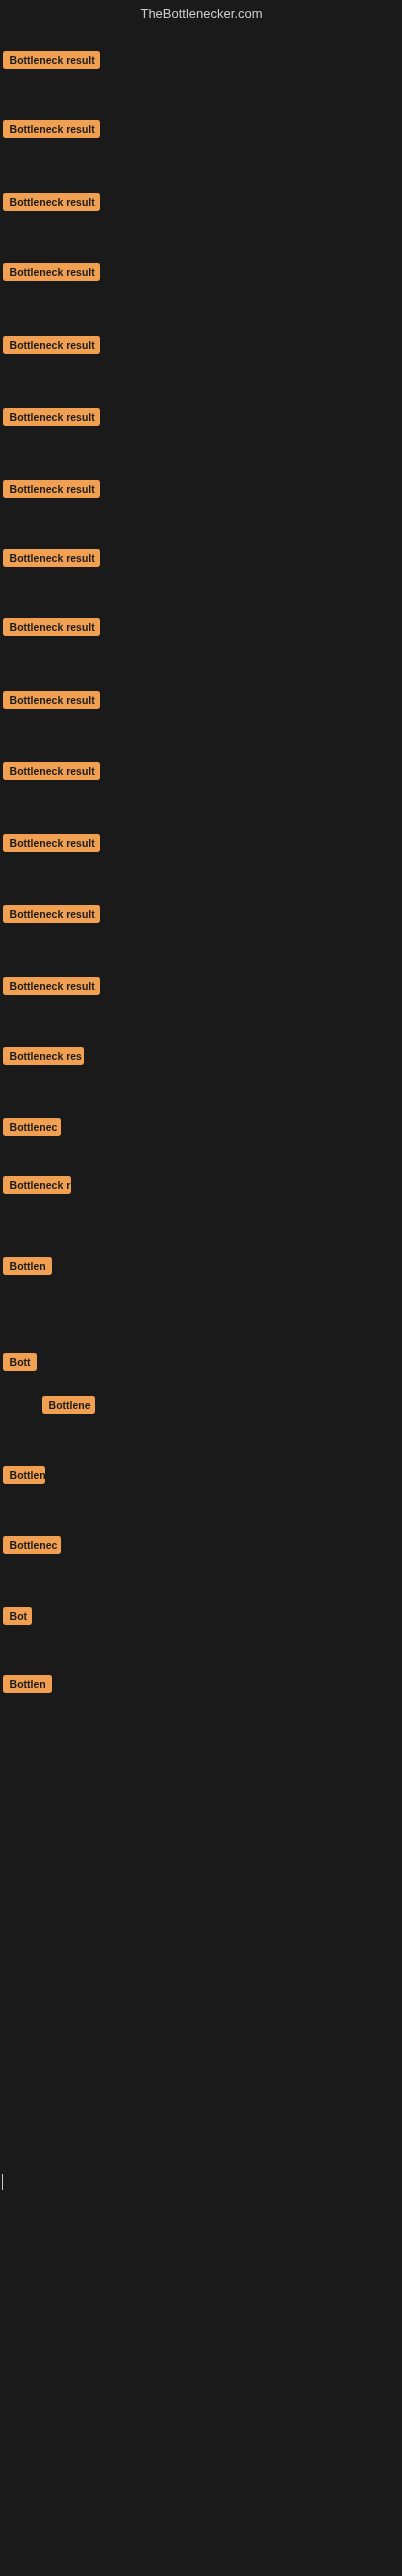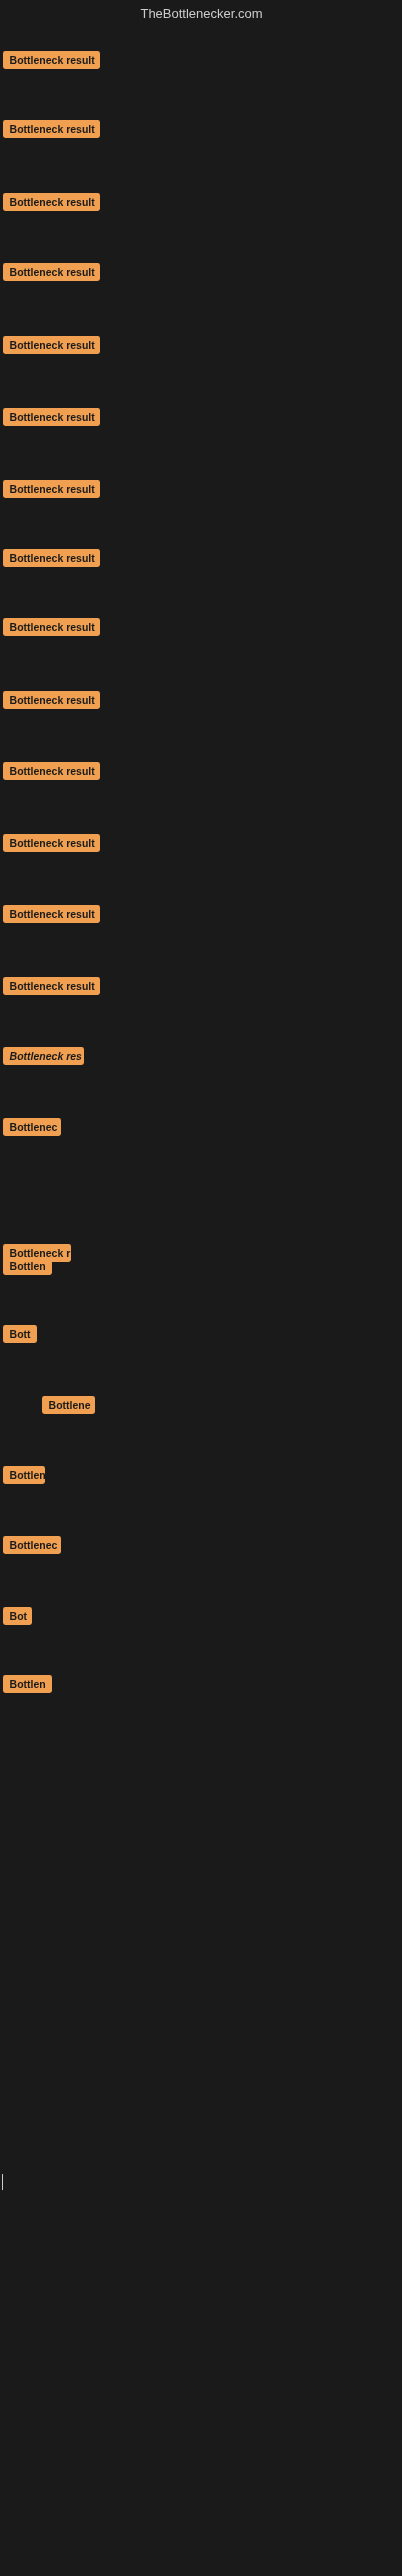--- a/index.html
+++ b/index.html
@@ -61,25 +61,25 @@
     <div class="result-row" style="position: absolute; top: 331px; left: 1.6px;"><span class="bottleneck-badge" style="max-width: 97px;">Bottleneck result</span></div>
     <div class="result-row" style="position: absolute; top: 403px; left: 1.6px;"><span class="bottleneck-badge" style="max-width: 97px;">Bottleneck result</span></div>
     <div class="result-row" style="position: absolute; top: 475px; left: 1.6px;"><span class="bottleneck-badge" style="max-width: 97px;">Bottleneck result</span></div>
     <div class="result-row" style="position: absolute; top: 544px; left: 1.6px;"><span class="bottleneck-badge" style="max-width: 97px;">Bottleneck result</span></div>
     <div class="result-row" style="position: absolute; top: 613px; left: 1.6px;"><span class="bottleneck-badge" style="max-width: 97px;">Bottleneck result</span></div>
     <div class="result-row" style="position: absolute; top: 686px; left: 1.6px;"><span class="bottleneck-badge" style="max-width: 97px;">Bottleneck result</span></div>
     <div class="result-row" style="position: absolute; top: 757px; left: 1.6px;"><span class="bottleneck-badge" style="max-width: 97px;">Bottleneck result</span></div>
     <div class="result-row" style="position: absolute; top: 829px; left: 1.6px;"><span class="bottleneck-badge" style="max-width: 97px;">Bottleneck result</span></div>
     <div class="result-row" style="position: absolute; top: 900px; left: 1.6px;"><span class="bottleneck-badge" style="max-width: 97px;">Bottleneck result</span></div>
     <div class="result-row" style="position: absolute; top: 972px; left: 1.6px;"><span class="bottleneck-badge" style="max-width: 97px;">Bottleneck result</span></div>
-    <div class="result-row" style="position: absolute; top: 1042px; left: 1.6px;"><span class="bottleneck-badge" style="max-width: 81px; font-style: italic;">Bottleneck res</span></div>
+    <div class="result-row" style="position: absolute; top: 1042px; left: 1.6px;"><span class="bottleneck-badge" style="max-width: 81px;">Bottleneck res</span></div>
     <div class="result-row" style="position: absolute; top: 1113px; left: 1.6px;"><span class="bottleneck-badge" style="max-width: 58px;">Bottlenec</span></div>
-    <div class="result-row" style="position: absolute; top: 1239px; left: 1.6px;"><span class="bottleneck-badge" style="max-width: 68px;">Bottleneck r</span></div>
+    <div class="result-row" style="position: absolute; top: 1171px; left: 1.6px;"><span class="bottleneck-badge" style="max-width: 68px;">Bottleneck r</span></div>
     <div class="result-row" style="position: absolute; top: 1252px; left: 1.6px;"><span class="bottleneck-badge" style="max-width: 50px;">Bottlen</span></div>
-    <div class="result-row" style="position: absolute; top: 1320px; left: 1.6px;"><span class="bottleneck-badge" style="max-width: 34px;">Bott</span></div>
+    <div class="result-row" style="position: absolute; top: 1348px; left: 1.6px;"><span class="bottleneck-badge" style="max-width: 34px;">Bott</span></div>
     <div class="result-row" style="position: absolute; top: 1391px; left: 1.6px;"><span class="bottleneck-badge" style="max-width: 53px; margin-left: 39px;">Bottlene</span></div>
     <div class="result-row" style="position: absolute; top: 1461px; left: 1.6px;"><span class="bottleneck-badge" style="max-width: 42px;">Bottlen</span></div>
     <div class="result-row" style="position: absolute; top: 1531px; left: 1.6px;"><span class="bottleneck-badge" style="max-width: 58px;">Bottlenec</span></div>
     <div class="result-row" style="position: absolute; top: 1602px; left: 1.6px;"><span class="bottleneck-badge" style="max-width: 29px;">Bot</span></div>
     <div class="result-row" style="position: absolute; top: 1670px; left: 1.6px;"><span class="bottleneck-badge" style="max-width: 50px;">Bottlen</span></div>
   </div>
 
 <div id="cursor-container">
 <div class="cursor-line" style="top: 2174px;"></div>
   </div>

